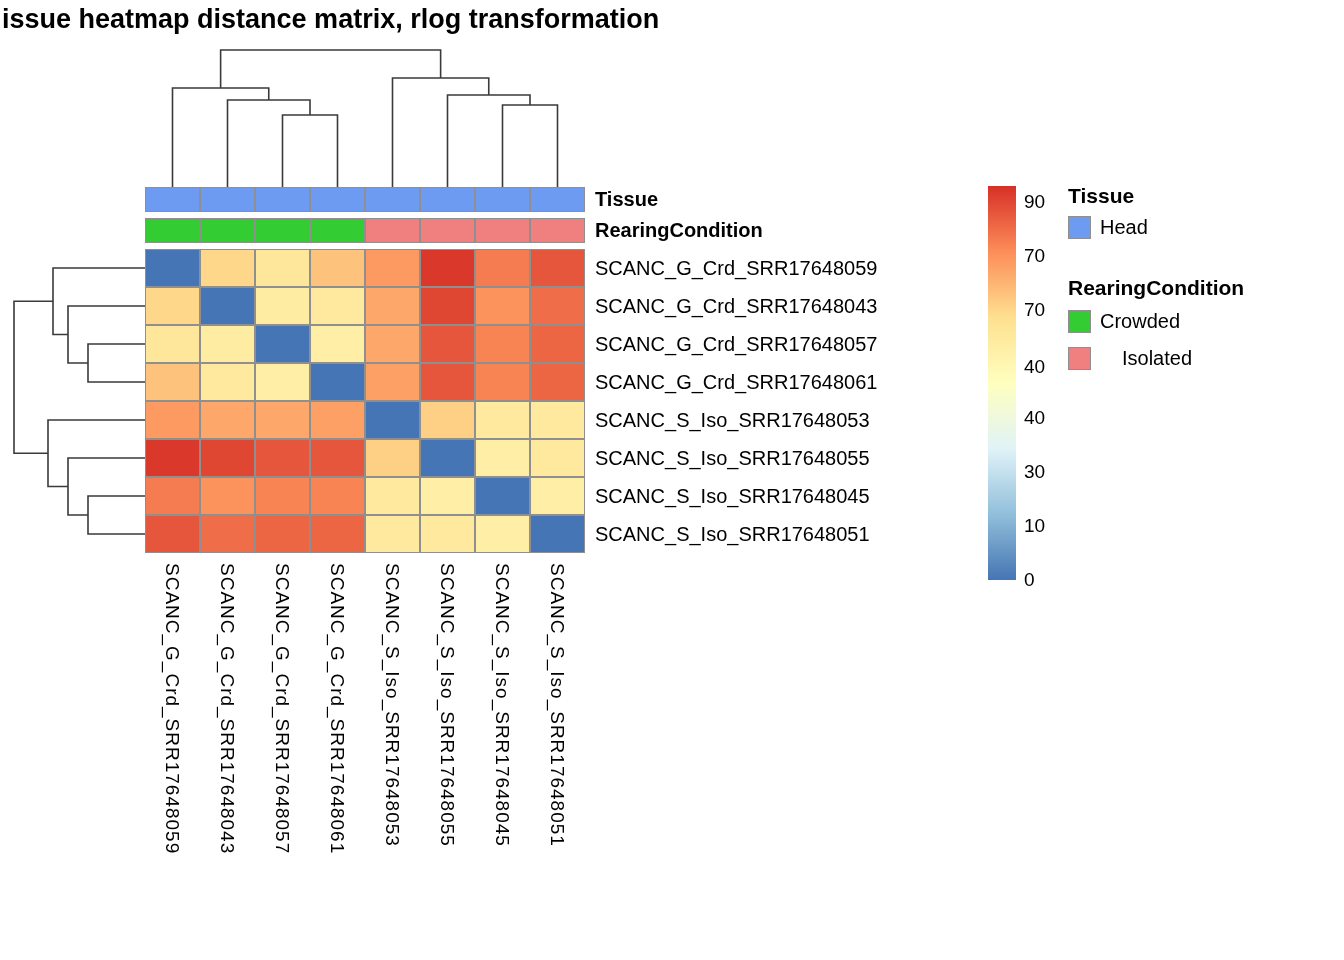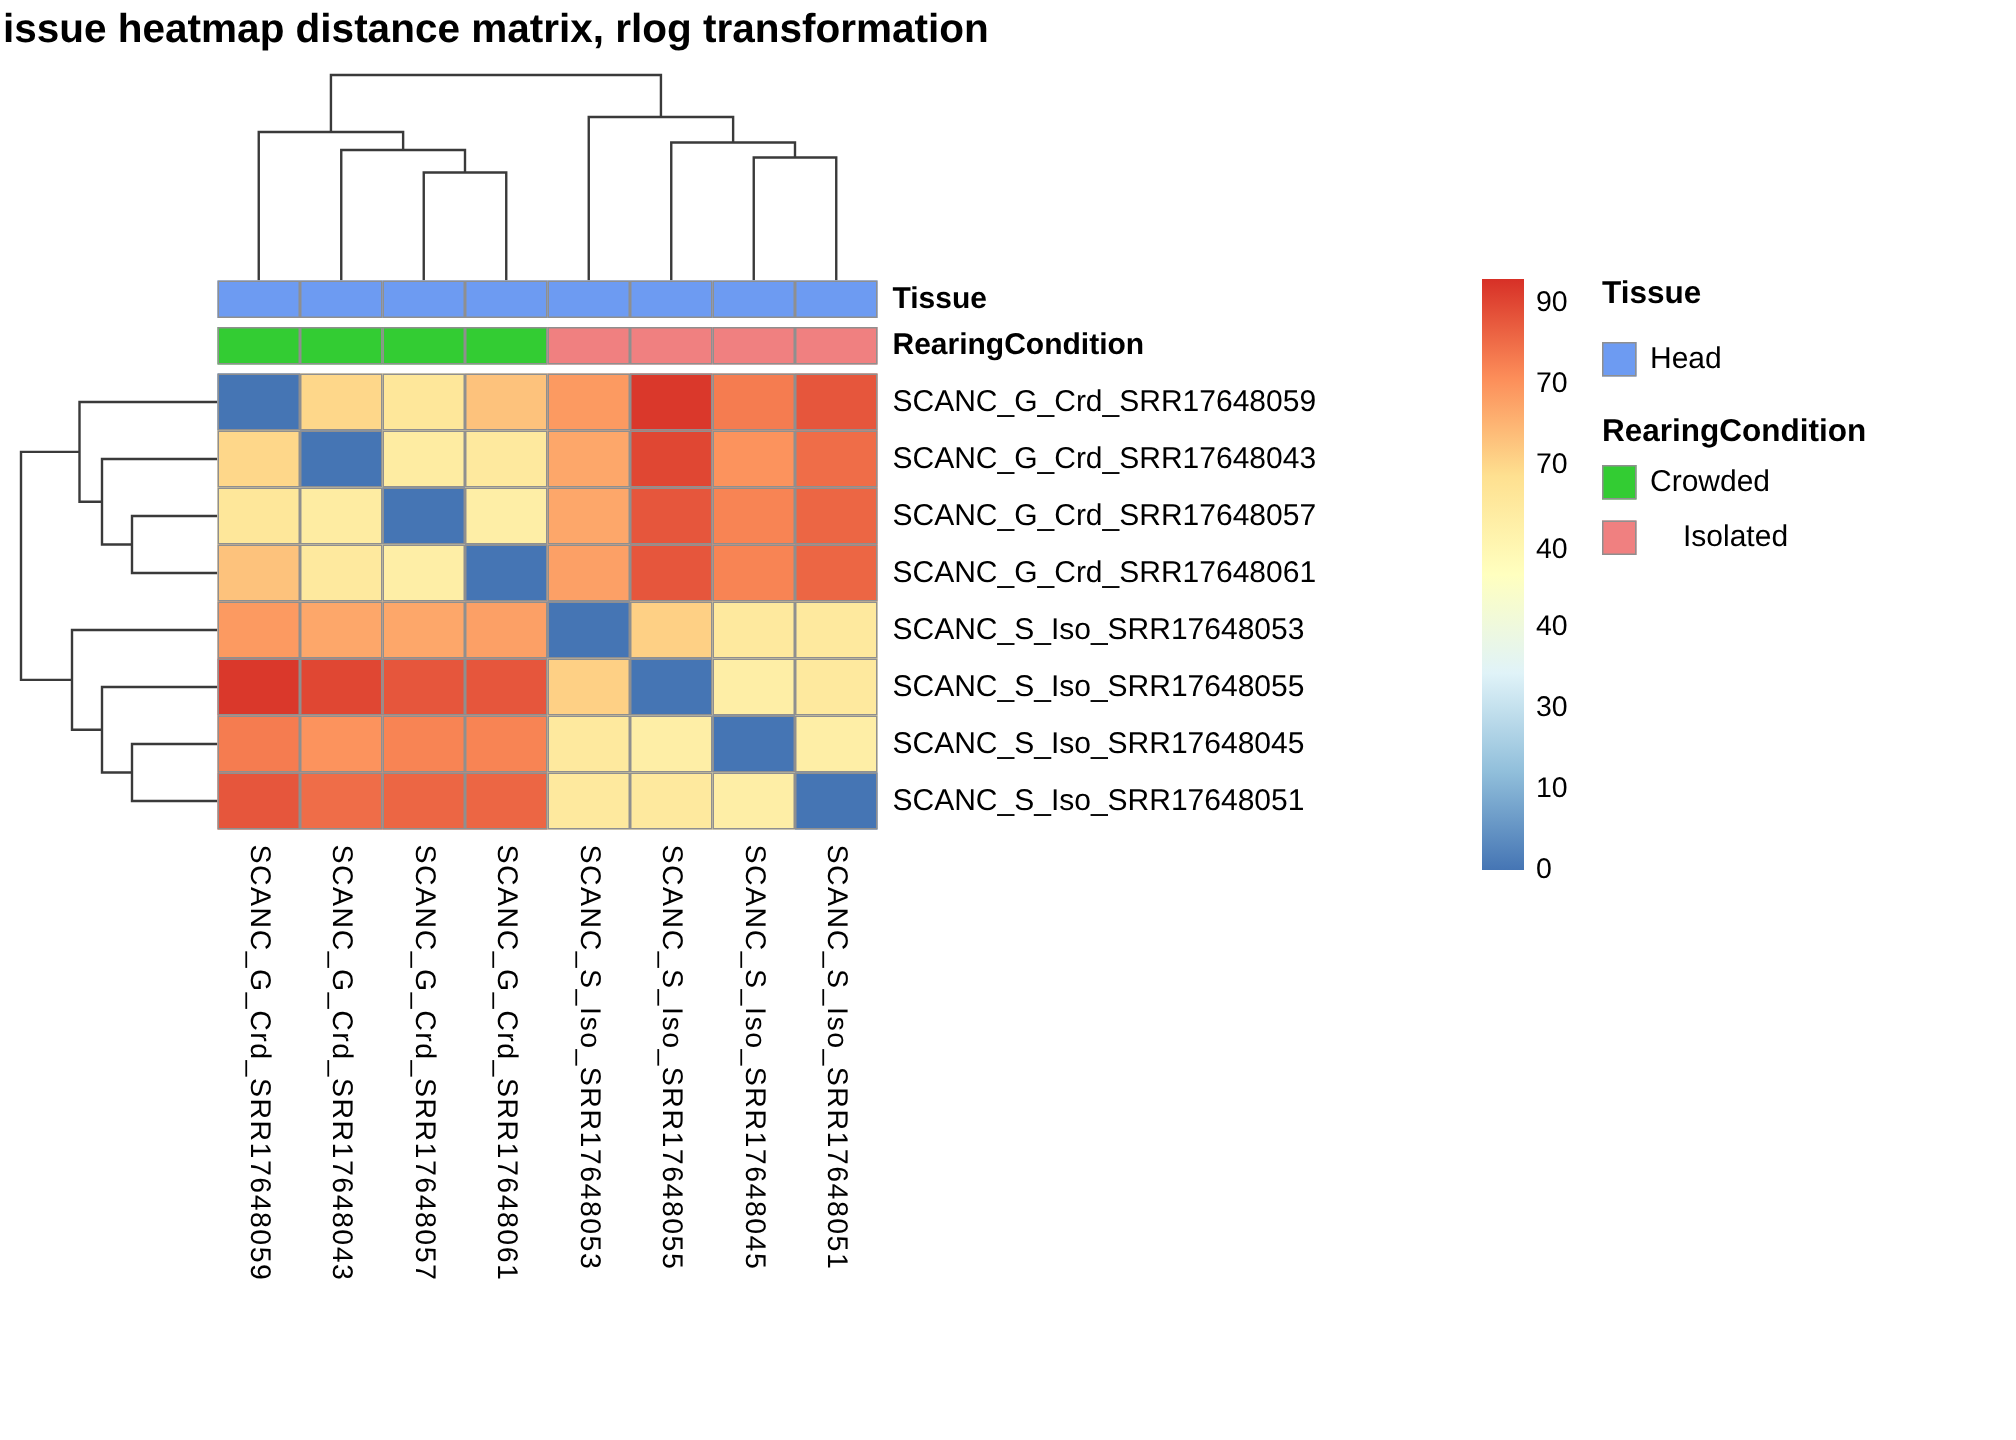--- a/index.html
+++ b/index.html
@@ -38,21 +38,21 @@
 
   #legend-bar{left:988px;top:186px;width:28px;height:394px;}
   #legend-ticks{left:1024px;top:186px;}
   .tick{position:absolute;left:0;transform:translateY(-50%);font-size:19px;}
 
   .legend-header{position:absolute;left:1068px;font-size:21px;font-weight:bold;white-space:nowrap;}
   #legend-tissue-header{top:184px;}
   #legend-rearing-header{top:276px;}
   .legend-item{position:absolute;left:1068px;display:flex;align-items:center;gap:9px;
     font-size:20px;white-space:nowrap;}
-  #legend-item-head{top:228px;}
+  #legend-item-head{top:216px;}
   #legend-item-crowded{top:310px;}
   #legend-item-isolated{top:347px;gap:31px;}
   .swatch{width:23px;height:23px;border:1px solid #8f8f8f;box-sizing:border-box;flex:0 0 auto;}
 </style>
 </head>
 <body>
 
 <div class="abs" id="title">issue heatmap distance matrix, rlog transformation</div>
 
 <svg class="abs dendro" id="top-dendro" width="440" height="145" viewBox="0 0 440 145">

